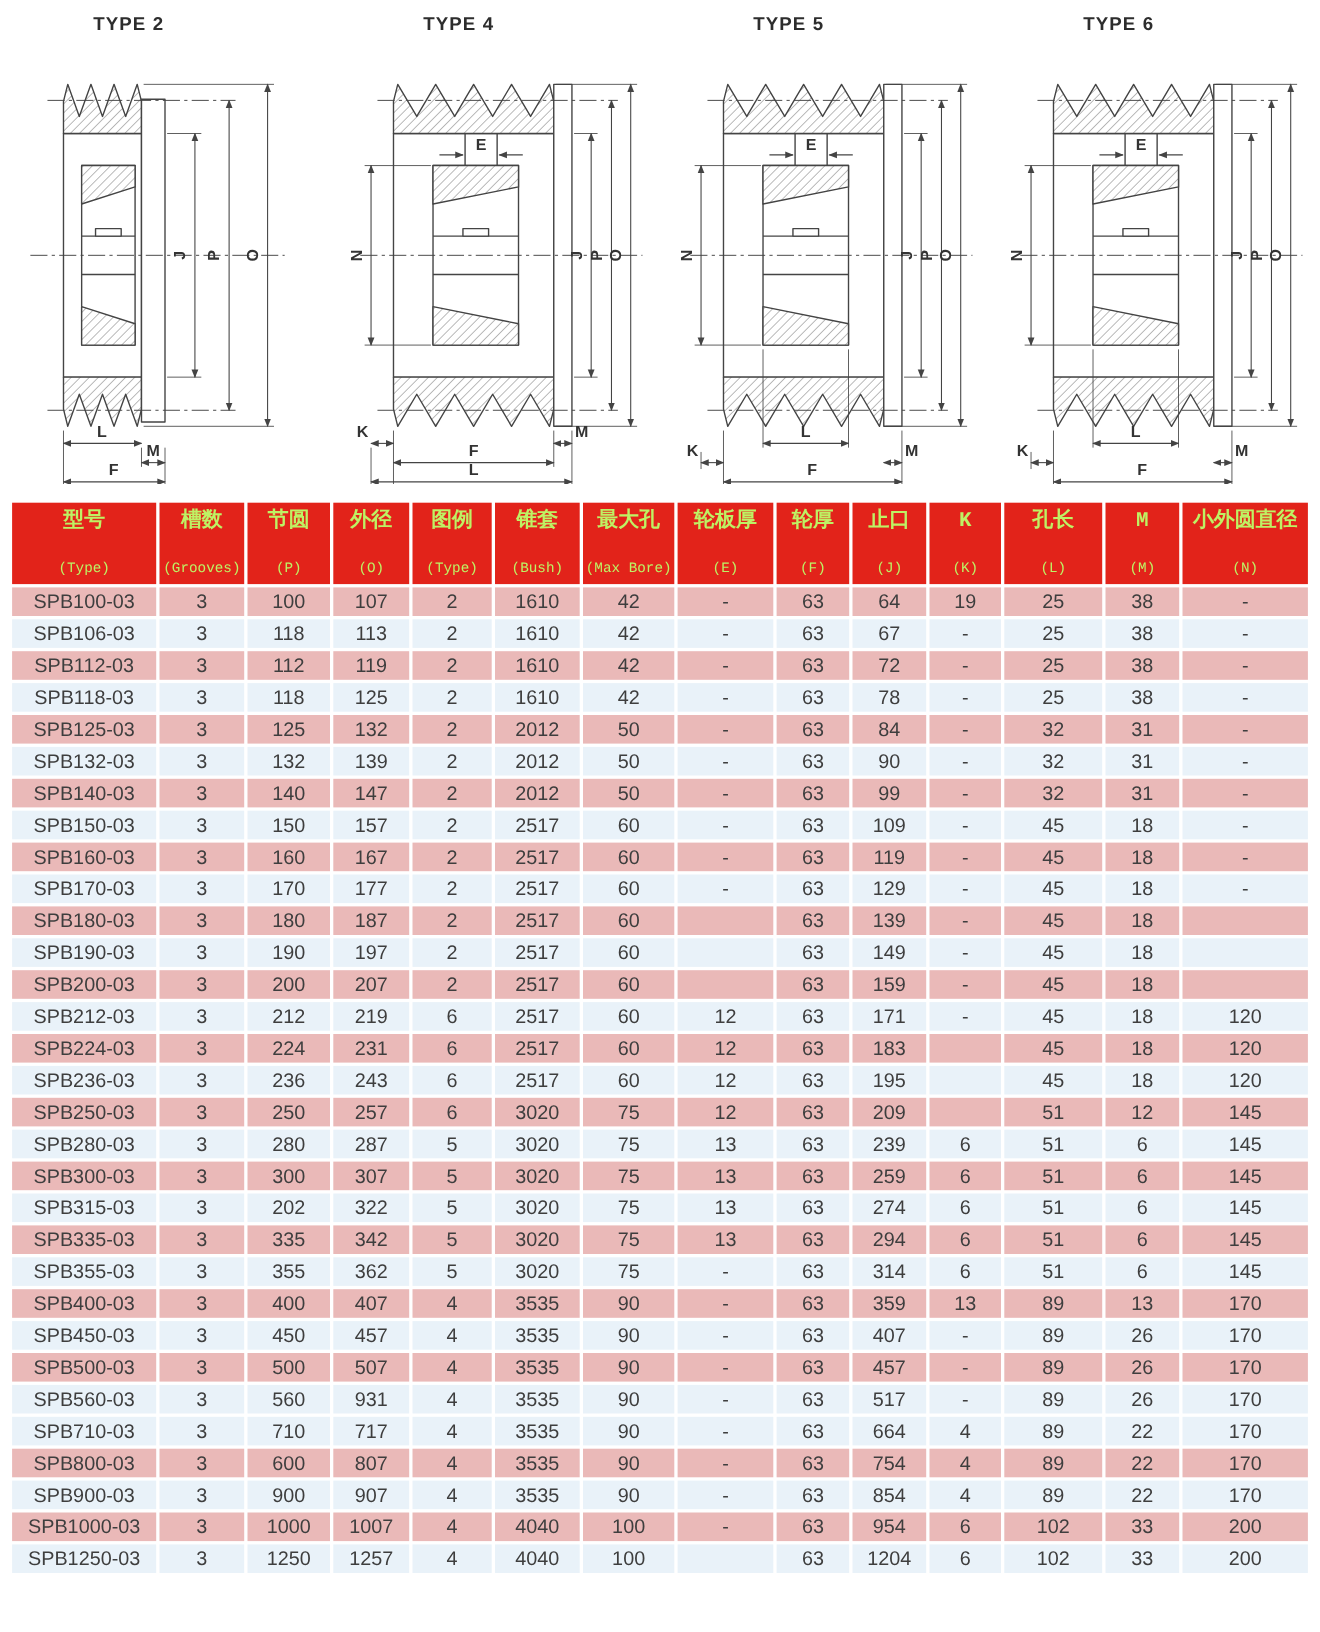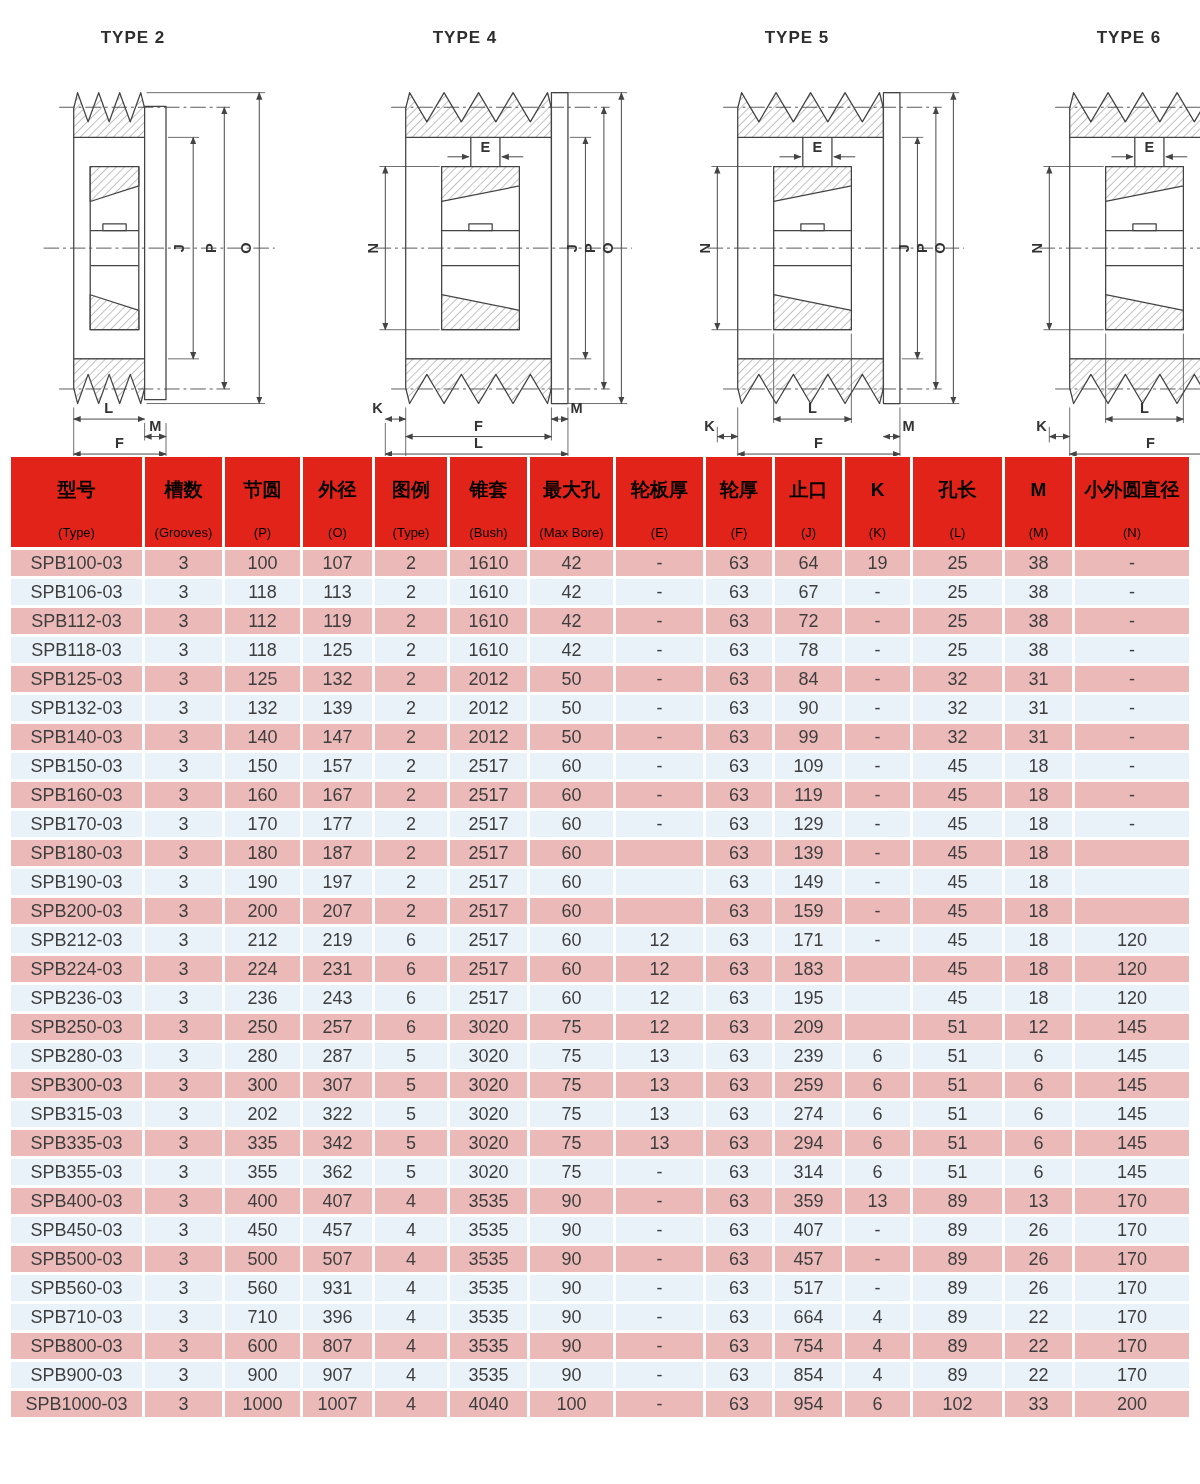--- a/index.html
+++ b/index.html
@@ -1,28 +1,28 @@
 <!DOCTYPE html>
 <html><head>
 <meta charset="utf-8">
 <style>
   html,body{margin:0;padding:0;background:#fff;}
   body{width:1200px;font-family:"Liberation Sans","DejaVu Sans",sans-serif;-webkit-font-smoothing:antialiased;}
   .page{width:1200px;}
 
   
   .diagrams{display:flex;width:1200px;height:450px;background:#fff;}
-  .diagram{flex:0 0 300px;width:300px;margin:0;padding:16px;position:relative;}
+  .diagram{flex:0 0 300px;width:300px;margin:0;padding:0;position:relative;}
   .diagram figcaption{margin-top:12px;width:78%;text-align:center;font-size:17px;font-weight:bold;
     letter-spacing:1px;color:#2d2d2d;}
   .diagram svg{display:block;width:300px;height:408px;}
 
   
   table.spec{width:1184px;margin:4px 8px 0 8px;border-collapse:separate;border-spacing:3px;table-layout:fixed;}
-  table.spec th{background:#e2231a;color:#000000;padding:21px 1px 6px 1px;vertical-align:middle;font-weight:normal;}
+  table.spec th{background:#e2231a;color:#bef264;padding:5px 1px 6px 1px;vertical-align:middle;font-weight:normal;font-family:Liberation Mono, monospace;}
   table.spec th .zh{font-size:19px;font-weight:bold;line-height:23px;}
   table.spec th .en{font-size:13px;font-weight:normal;line-height:16px;margin-top:24px;}
   table.spec td{text-align:center;font-size:18px;color:#3e3e3e;height:24px;padding:1px 1px;line-height:24px;
     overflow:hidden;white-space:nowrap;}
   tr.odd td{background:#eab9b8;}
   tr.even td{background:#e9f2f9;}
 </style>
 </head>
 <body>
 
@@ -760,21 +760,21 @@
           <td>517</td>
           <td>-</td>
           <td>89</td>
           <td>26</td>
           <td>170</td>
         </tr>
         <tr class="even">
           <td>SPB710-03</td>
           <td>3</td>
           <td>710</td>
-          <td>396</td>
+          <td>717</td>
           <td>4</td>
           <td>3535</td>
           <td>90</td>
           <td>-</td>
           <td>63</td>
           <td>664</td>
           <td>4</td>
           <td>89</td>
           <td>22</td>
           <td>170</td>
@@ -815,20 +815,36 @@
           <td>SPB1000-03</td>
           <td>3</td>
           <td>1000</td>
           <td>1007</td>
           <td>4</td>
           <td>4040</td>
           <td>100</td>
           <td>-</td>
           <td>63</td>
           <td>954</td>
+          <td>6</td>
+          <td>102</td>
+          <td>33</td>
+          <td>200</td>
+        </tr>
+        <tr class="even">
+          <td>SPB1250-03</td>
+          <td>3</td>
+          <td>1250</td>
+          <td>1257</td>
+          <td>4</td>
+          <td>4040</td>
+          <td>100</td>
+          <td></td>
+          <td>63</td>
+          <td>1204</td>
           <td>6</td>
           <td>102</td>
           <td>33</td>
           <td>200</td>
         </tr>
       </tbody>
   </table>
 
 </div>
 

